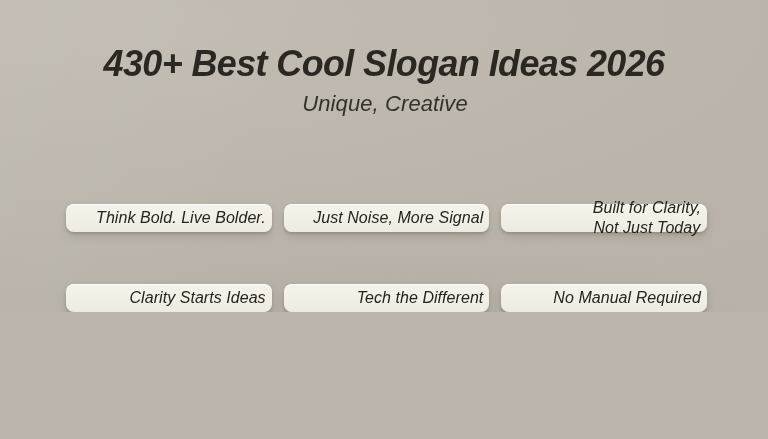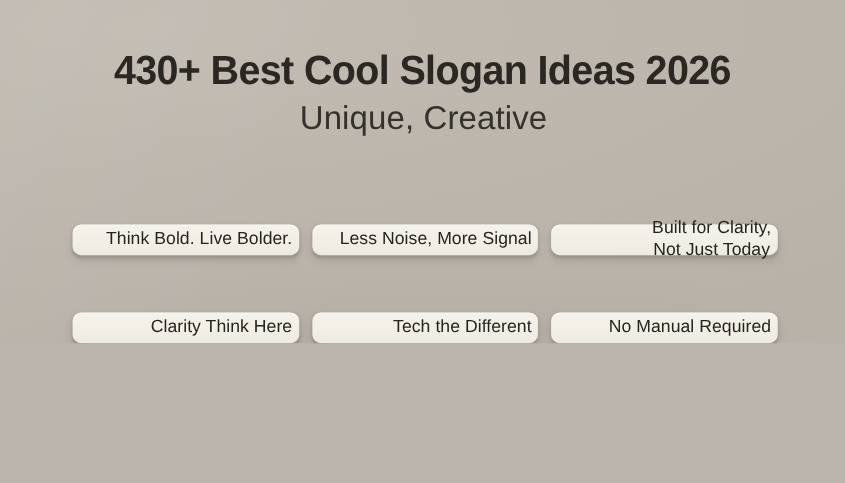--- a/index.html
+++ b/index.html
@@ -18,20 +18,21 @@
 
   #poster {
     position: relative;
     width: 768px;
     height: 312px;
     box-sizing: border-box;
     background:
       radial-gradient(120% 95% at 18% 8%, #c2bcb3 0%, #bdb7ae 42%, #b8b2a9 100%),
       linear-gradient(160deg, #c0bab1 0%, #bbb5ac 55%, #b6b0a7 100%);
     overflow: hidden;
+    font-style: italic;
   }
 
   #poster::after {
     content: "";
     position: absolute;
     inset: 0;
     pointer-events: none;
     background:
       linear-gradient(115deg, rgba(255,255,255,0.055) 0%, rgba(255,255,255,0.0) 38%),
       radial-gradient(80% 60% at 50% 115%, rgba(120,112,100,0.10) 0%, rgba(120,112,100,0) 70%);
@@ -54,21 +55,21 @@
     letter-spacing: -0.6px;
     color: #2b2823;
     font-family: "Liberation Sans", sans-serif;
     transform: scaleX(0.97);
     transform-origin: 50% 50%;
     white-space: nowrap;
   }
 
   .subtitle {
     margin: 8px 0 0 2px;
-    font-size: 30px;
+    font-size: 22px;
     line-height: 1.15;
     font-weight: 400;
     letter-spacing: 0.1px;
     color: #35322d;
     font-family: "Liberation Sans", sans-serif;
     white-space: nowrap;
   }
 
   .grid {
     position: absolute;
@@ -120,30 +121,30 @@
   </div>
 
   <div class="grid">
 
     <div class="card">
       <span class="card-text">Think Bold. Live Bolder.</span>
     </div>
 
 
     <div class="card">
-      <span class="card-text">Less Noise, More Signal</span>
+      <span class="card-text">Just Noise, More Signal</span>
     </div>
 
     <div class="card">
       <span class="card-text">Built for Clarity,
 Not Just Today</span>
     </div>
 
     <div class="card">
-      <span class="card-text">Clarity Think Here</span>
+      <span class="card-text">Clarity Starts Ideas</span>
     </div>
 
     <div class="card">
       <span class="card-text">Tech the Different</span>
     </div>
 
 
     <div class="card">
       <span class="card-text">No Manual Required</span>
     </div>

